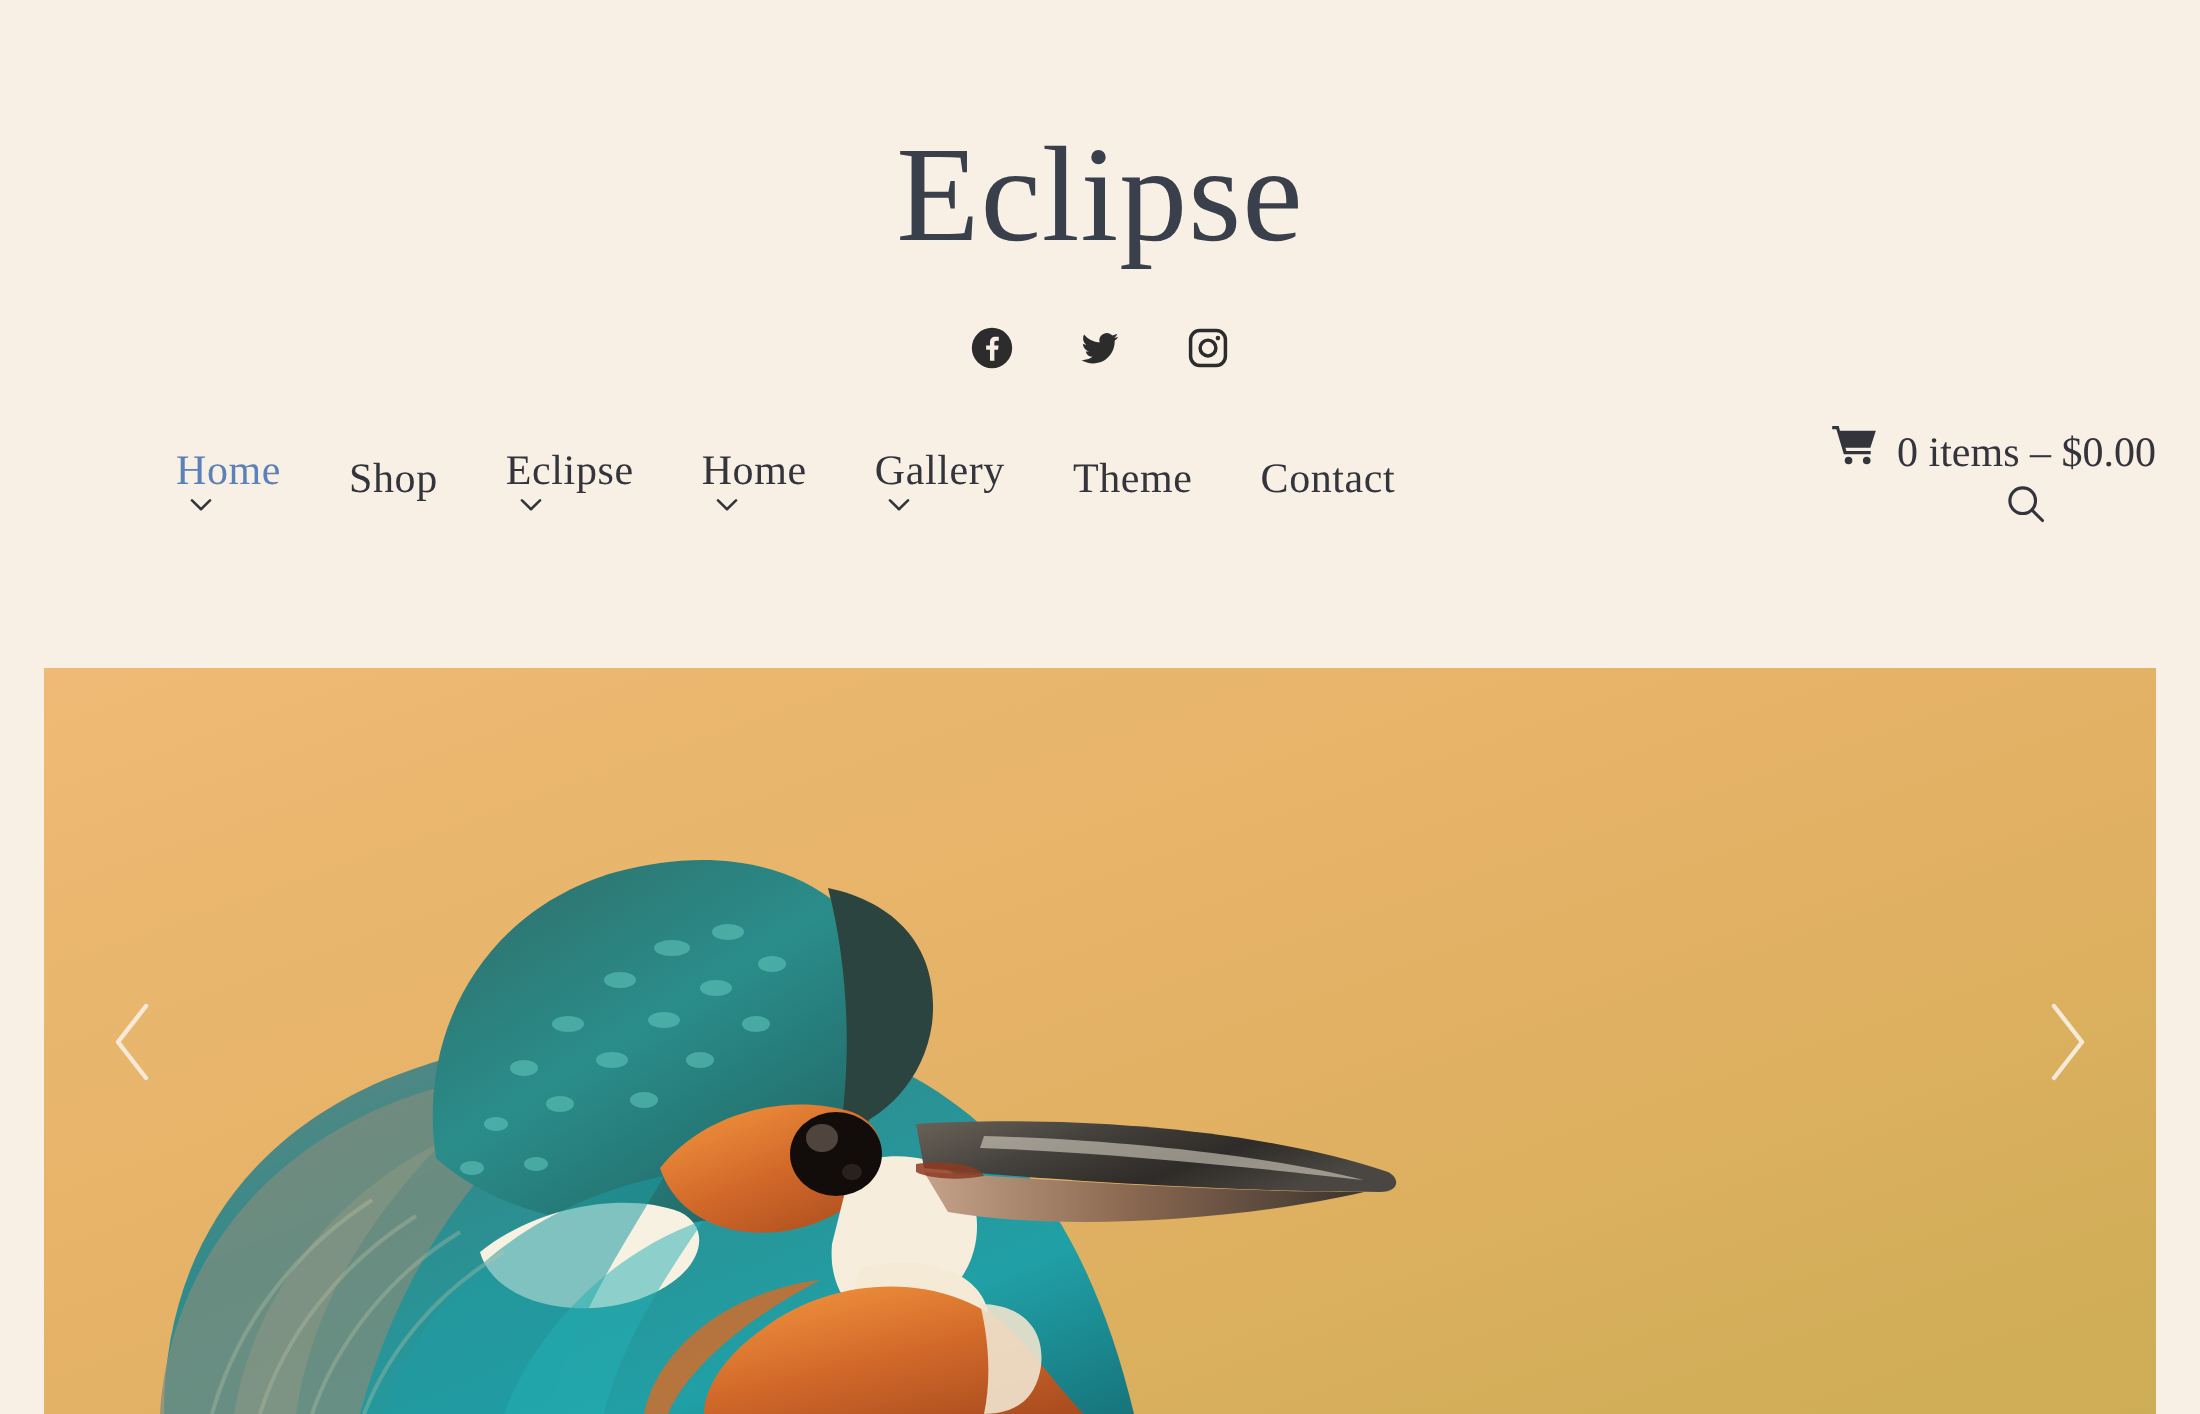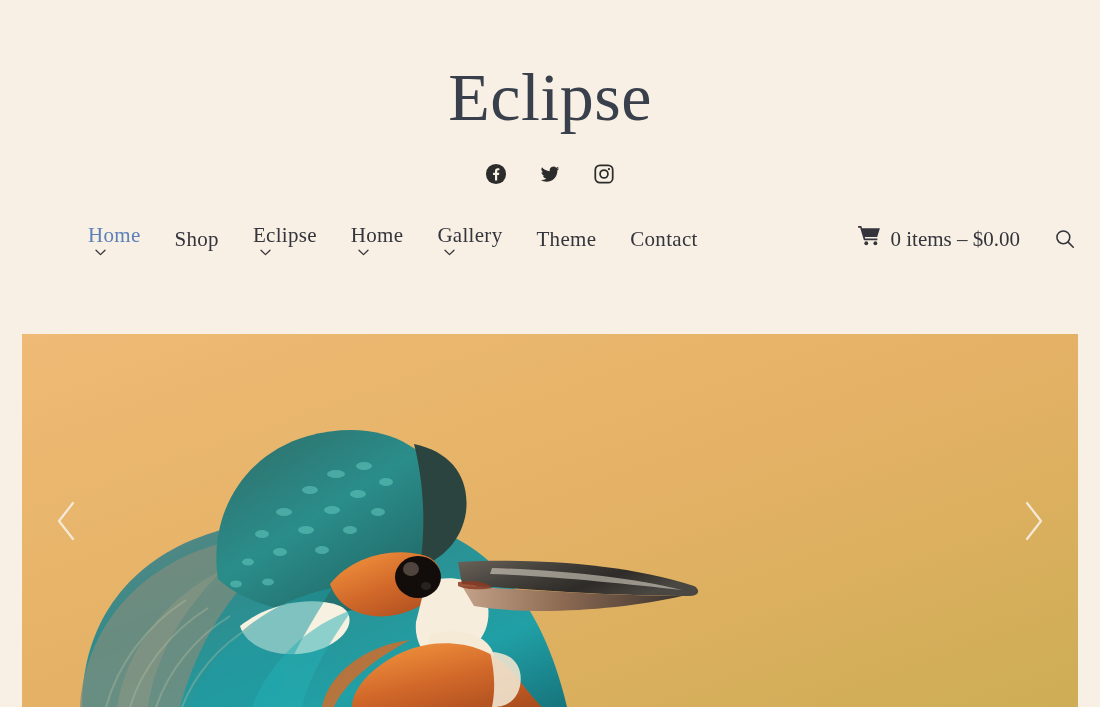--- a/index.html
+++ b/index.html
@@ -98,20 +98,21 @@
     height: 7px;
     position: relative;
     top: 1px;
   }
   .nav-item .caret svg { display: block; }
 
   .nav-right {
     margin-left: auto;
     display: flex;
     align-items: center;
+    flex-direction: column;
   }
 
   .cart-link {
     display: flex;
     align-items: center;
     gap: 11px;
     font-size: 21px;
     color: #34343c;
     cursor: pointer;
     white-space: nowrap;

